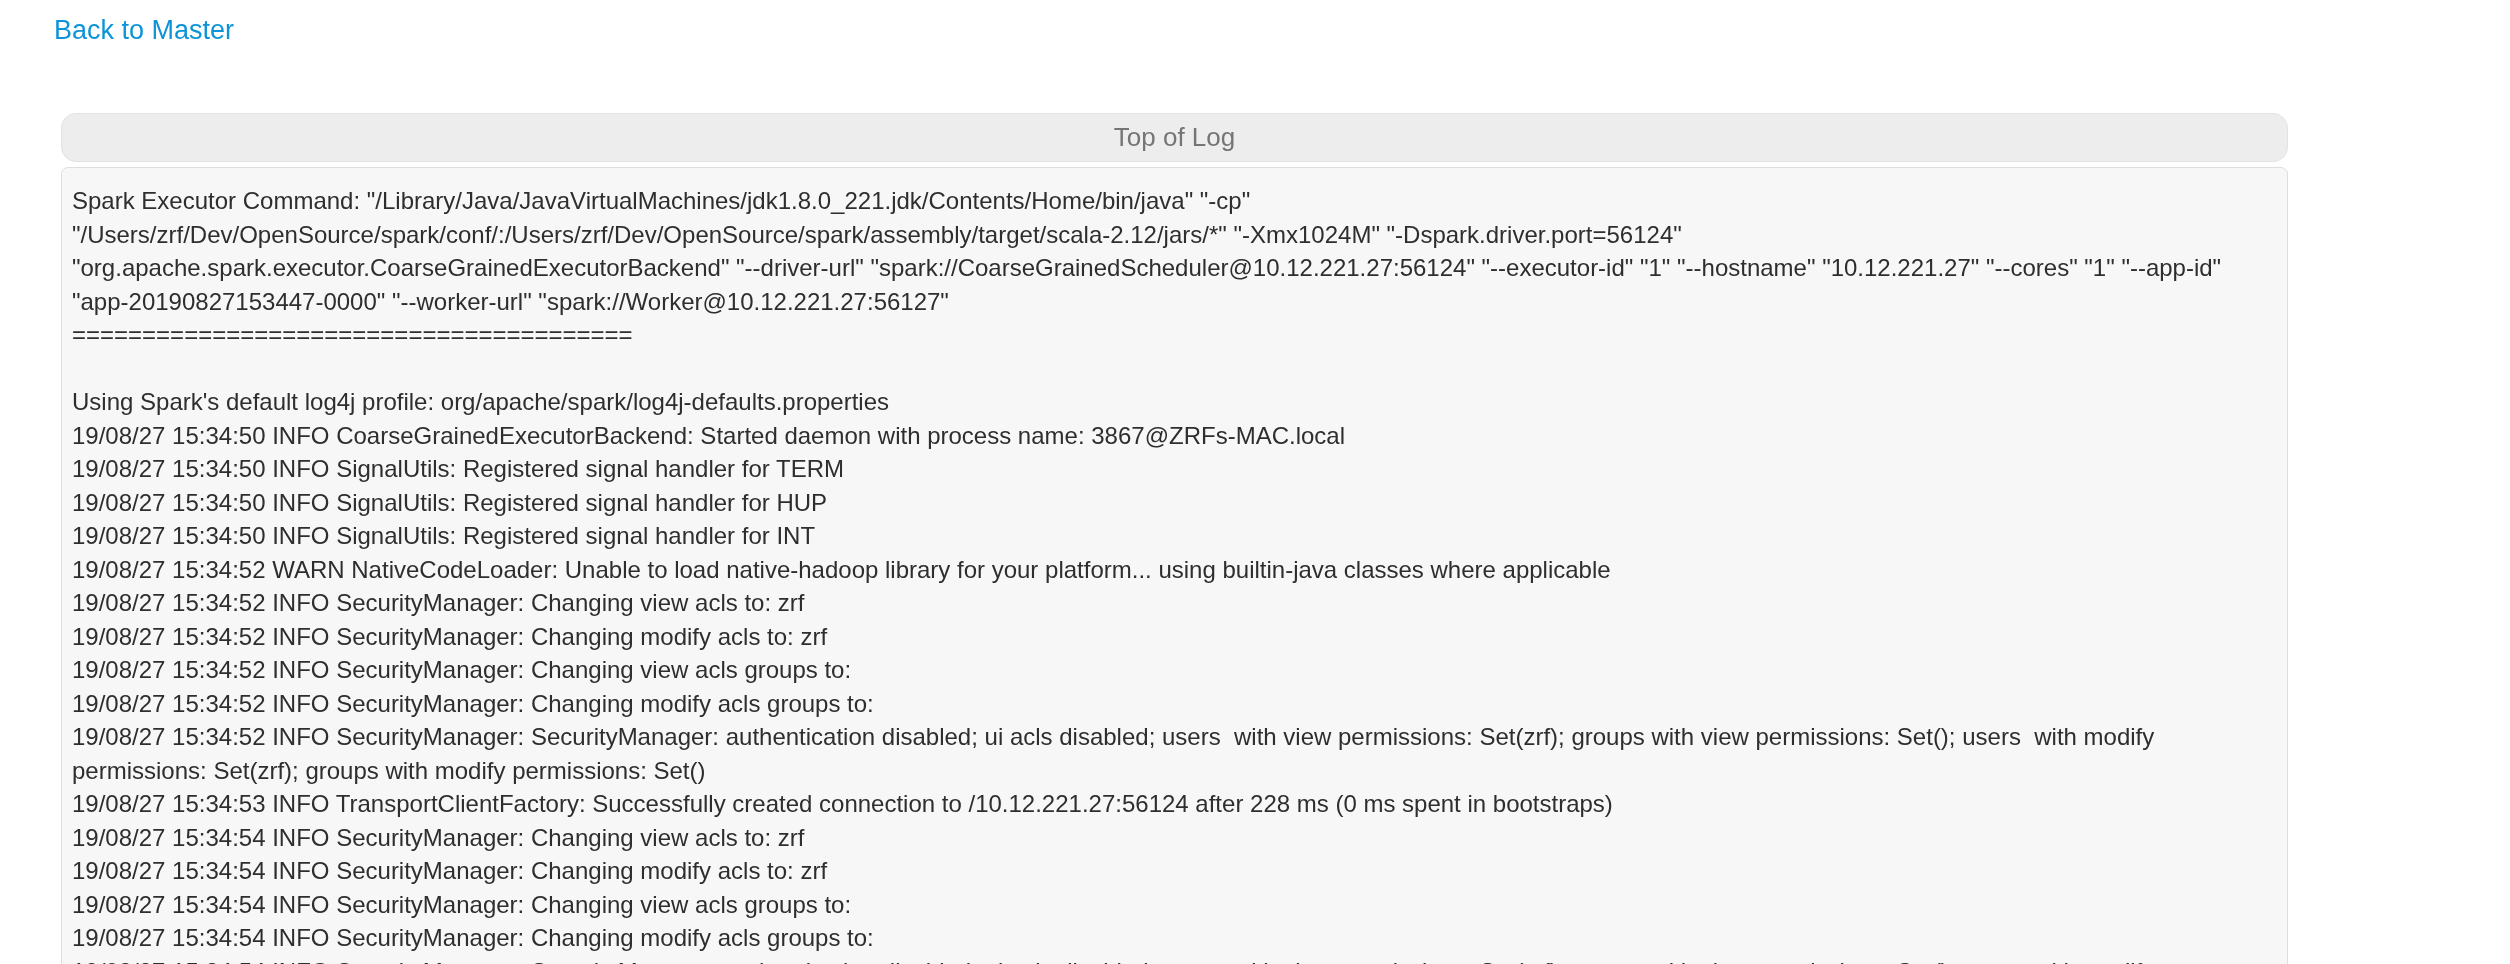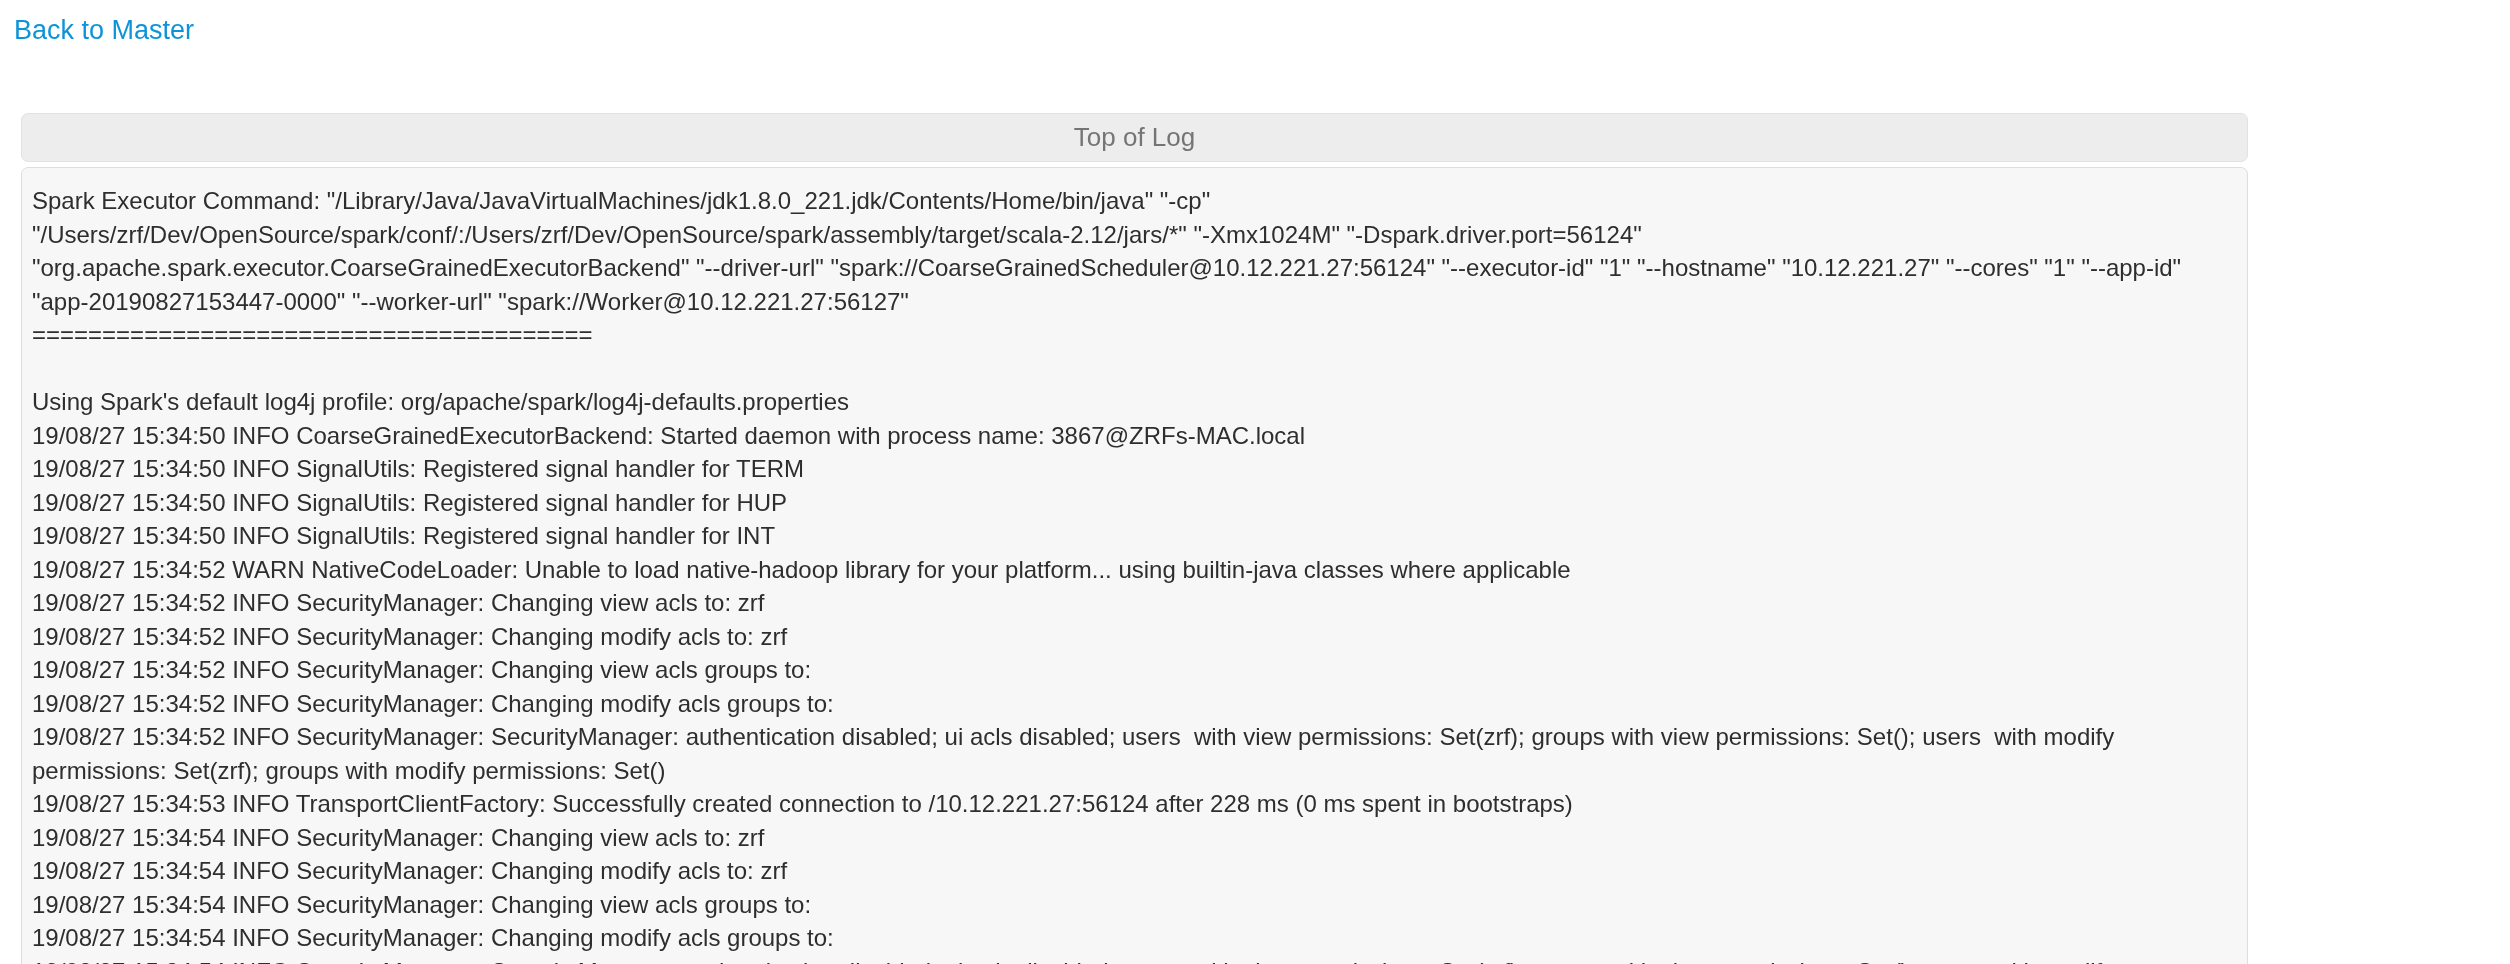--- a/index.html
+++ b/index.html
@@ -9,20 +9,21 @@
     width: 2510px;
     height: 964px;
     background: #ffffff;
     overflow: hidden;
     font-family: "Liberation Sans", "DejaVu Sans", sans-serif;
   }
   .page {
     width: 2268px;
     height: 964px;
     position: relative;
+    margin-left: 40px;
   }
   .back-link {
     position: absolute;
     left: 14px;
     top: 14px;
     font-size: 27px;
     line-height: 32px;
     color: #0d94d8;
     text-decoration: none;
     cursor: pointer;
@@ -36,21 +37,21 @@
     color: #1c1c1c;
   }
   .top-of-log-bar {
     position: absolute;
     left: 21px;
     right: 20px;
     top: 113px;
     height: 49px;
     background: #ededed;
     border: 1px solid #e2e2e2;
-    border-radius: 7px;
+    border-radius: 15px;
     display: flex;
     align-items: center;
     justify-content: center;
     cursor: pointer;
   }
   .top-of-log-label {
     font-size: 26px;
     color: #757575;
   }
   .log-box {

